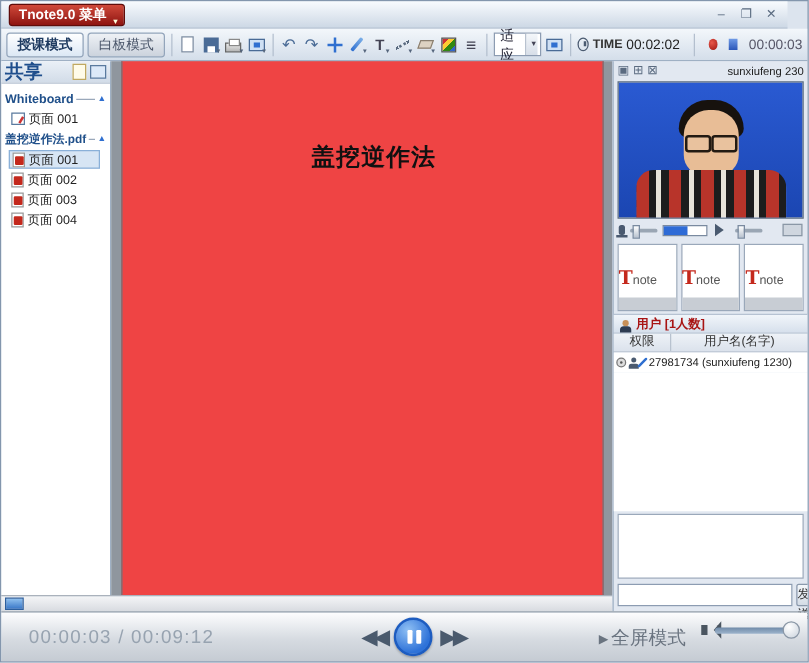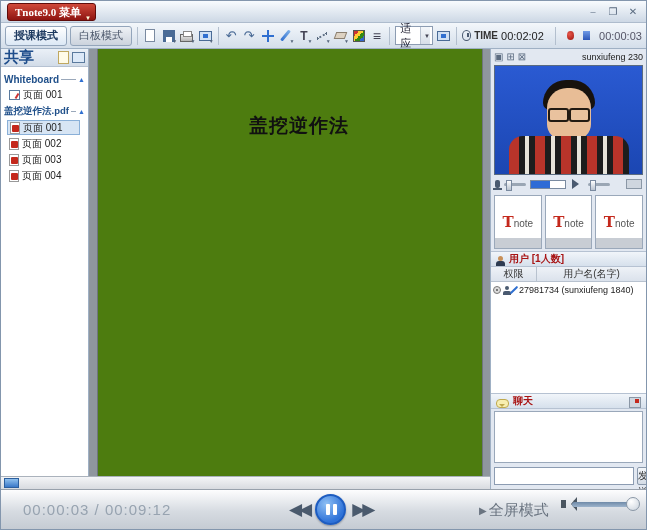--- a/index.html
+++ b/index.html
@@ -1,38 +1,38 @@
 <!DOCTYPE html>
 <html><head>
 <meta charset="utf-8">
 <style>
   * { margin:0; padding:0; box-sizing:border-box; }
   html,body { width:647px; height:530px; font-family:"Liberation Sans",sans-serif; background:#fff; }
   .window { position:absolute; inset:0; width:647px; height:530px; border:1px solid #8396ad;
             background:#dce4ee; overflow:hidden; }
 
   
-  .titlebar { position:absolute; left:0; top:0; right:0; height:22px;
-              background:linear-gradient(#f8fbfe,#cdd8e5); border-bottom:1px solid #aebccd;font-family:Liberation Serif, serif; }
+  .titlebar { position:absolute; left:0; top:0; right:16px; height:22px;
+              background:linear-gradient(#f8fbfe,#cdd8e5); border-bottom:1px solid #aebccd; }
   .appbtn { position:absolute; left:6px; top:2px; height:18px; padding:0 14px 0 7px;
             background:linear-gradient(#d0493a,#8e1410); border:1px solid #5f0c0a; border-radius:3px;
             color:#fff; font-size:11px; font-weight:bold; line-height:16px; cursor:default; }
   .appbtn .dd { position:absolute; right:4px; top:6px; font-size:6px; color:#ffd; }
   .wintitle { position:absolute; left:0; right:0; top:4px; text-align:center; font-size:11px;
               font-weight:bold; color:#33517a; }
   .winctrls { position:absolute; right:6px; top:4px; display:flex; gap:6px; }
   .winctrls span { width:14px; height:13px; text-align:center; font-size:10px; color:#5a6b80;
                    line-height:13px; }
 
   
   .toolbar { position:absolute; left:0; top:22px; right:0; height:26px; display:flex;
              align-items:center; gap:3px; padding:0 4px;
              background:linear-gradient(#f3f7fb,#d4deea); border-bottom:1px solid #9fb0c4; }
   .tab { height:20px; padding:0 8px; border:1px solid #93a5bb; border-radius:3px; font-size:11px;
-         line-height:18px; white-space:nowrap;font-family:Liberation Mono, monospace; }
+         line-height:18px; white-space:nowrap; }
   .tab.active { background:linear-gradient(#ffffff,#dce8f5); color:#1d3least; color:#1e3a60; font-weight:bold; }
   .tab.idle { background:linear-gradient(#eef1f5,#ccd3dd); color:#4a566a; }
   .sep { width:1px; height:18px; background:#b3bfce; margin:0 2px; }
   .tool { position:relative; width:19px; height:20px; display:flex; align-items:center;
           justify-content:center; color:#4a6b96; font-size:13px; }
   .tool .caret { position:absolute; right:-1px; bottom:2px; font-size:5px; color:#55657c; }
   .i-doc { width:10px; height:13px; background:#fff; border:1px solid #7a8aa0; }
   .i-save { width:12px; height:12px; background:#4a6b96; position:relative; }
   .i-save::after { content:""; position:absolute; left:3px; bottom:0; width:6px; height:5px; background:#fff; }
   .i-print { width:13px; height:8px; background:linear-gradient(#ececec,#b5b5b5); border:1px solid #666;
@@ -77,21 +77,21 @@
   .titem { display:flex; align-items:center; gap:3px; height:15px; padding:0 2px; margin:1px 0 1px 4px;
            color:#222; white-space:nowrap; }
   .titem.sel { background:#d7e5f4; border:1px solid #8ab0d8; margin-right:6px; }
   .ic-wb { width:11px; height:10px; background:#fff; border:1px solid #5a7a9e; position:relative; flex:none; }
   .ic-wb::after { content:""; position:absolute; right:1px; top:2px; width:2px; height:6px; background:#c33; transform:rotate(30deg); }
   .ic-pdf { width:10px; height:12px; background:#fff; border:1px solid #999; position:relative; flex:none; }
   .ic-pdf::after { content:""; position:absolute; left:1px; top:2px; width:7px; height:7px; background:#c4281c; border-radius:1px; }
 
   
   .canvas { position:absolute; left:88px; top:48px; width:401px; bottom:53px; background:#8f969e; }
-  .page { position:absolute; left:8px; right:7px; top:0; bottom:0; background:#4d7c0f;
+  .page { position:absolute; left:8px; right:7px; top:0; bottom:0; background:#ef4444;
           border-left:1px solid #6f757c; border-right:1px solid #6f757c; overflow:hidden;padding-left:18px; }
   .doc-title { margin-top:64px; text-align:center; font-family:"DejaVu Serif","Liberation Serif",serif;
                font-size:19px; font-weight:bold; color:#111; letter-spacing:1px; }
   .doc-body { margin:8px 26px 0 27px; font-family:"DejaVu Serif","Liberation Serif",serif;
               font-size:18px; line-height:21px; font-weight:600; color:#111; text-align:justify;
               text-indent:2em; letter-spacing:0; }
   .hscroll { position:absolute; left:0; bottom:40px; width:489px; height:13px;
              background:linear-gradient(#f4f5f7,#d8dbe0); border-top:1px solid #aab2bc; }
   .hthumb { position:absolute; left:3px; top:1px; width:15px; height:10px;
             background:linear-gradient(#8fc0ee,#3a78c8); border:1px solid #2c5f9e; }
@@ -121,21 +121,21 @@
   .mic::after { content:""; position:absolute; left:-2px; bottom:-2px; width:9px; height:2px; background:#4a5a70; }
   .mini-slider { width:22px; height:3px; background:#9aa6b4; border-radius:2px; position:relative; }
   .mini-slider::after { content:""; position:absolute; left:2px; top:-3px; width:4px; height:9px;
                         background:linear-gradient(#fff,#b8c2cf); border:1px solid #7a8aa0; }
   .meter { width:36px; height:9px; border:1px solid #7a8aa0; background:#fff; position:relative; }
   .meter::after { content:""; position:absolute; left:0; top:0; bottom:0; width:55%; background:#2e6bd6; }
   .spk { width:0; height:0; border:5px solid transparent; border-left:7px solid #4a5a70; margin-left:2px; }
   .abox { width:16px; height:10px; background:#cfd6df; border:1px solid #8a97a6; margin-left:auto; }
   .thumbs { height:58px; display:flex; gap:3px; padding:2px 3px; }
   .thumb { flex:1; background:#fff; border:1px solid #9aa8ba; position:relative; display:flex;
-           align-items:center; justify-content:center; }
+           align-items:center; }
   .thumb::after { content:""; position:absolute; left:0; right:0; bottom:0; height:10px; background:#c8cdd4; }
   .tlogo .t { color:#c4281c; font-family:"DejaVu Serif",serif; font-weight:bold; font-size:15px; }
   .tlogo .n { color:#555; font-size:10px; }
   .sec-head { height:16px; display:flex; align-items:flex-end; gap:4px; padding:0 5px;
               background:linear-gradient(#f1f5fa,#d6e0ec); border-top:1px solid #b6c2d2;
               border-bottom:1px solid #b6c2d2; }
   .sec-head .stxt { font-size:10px; font-weight:bold; color:#a81414; }
   .pers { width:9px; height:10px; position:relative; }
   .pers::before { content:""; position:absolute; left:2px; top:0; width:5px; height:5px; border-radius:50%; background:#c89058; }
   .pers::after { content:""; position:absolute; left:0; bottom:0; width:9px; height:5px; border-radius:3px 3px 0 0; background:#2e3c52; }
@@ -357,28 +357,23 @@
       <span class="stxt">用户 [1人数]</span>
     </div>
     <div class="utable-head">
       <span class="c1">权限</span>
       <span class="c2">用户名(名字)</span>
     </div>
     <div class="urow">
       <span class="cam"></span>
       <span class="voice"></span>
       <span class="penb"></span>
-      <span class="unm">27981734 (sunxiufeng 1840)</span>
+      <span class="unm">27981734 (sunxiufeng 1230)</span>
     </div>
     <div class="ulist"></div>
-    <div class="sec-head">
-      <span class="bubble"></span>
-      <span class="stxt">聊天</span>
-      <span class="saveic"></span>
-    </div>
     <div class="chat-area"></div>
     <div class="chat-input-row">
       <input class="chat-input" value="" style="">
       <div class="sendbtn">发送</div>
     </div>
   </div>
 
   <div class="bottombar">
     <div class="ptime">00:00:03 / 00:09:12</div>
     <div class="ctrls">

